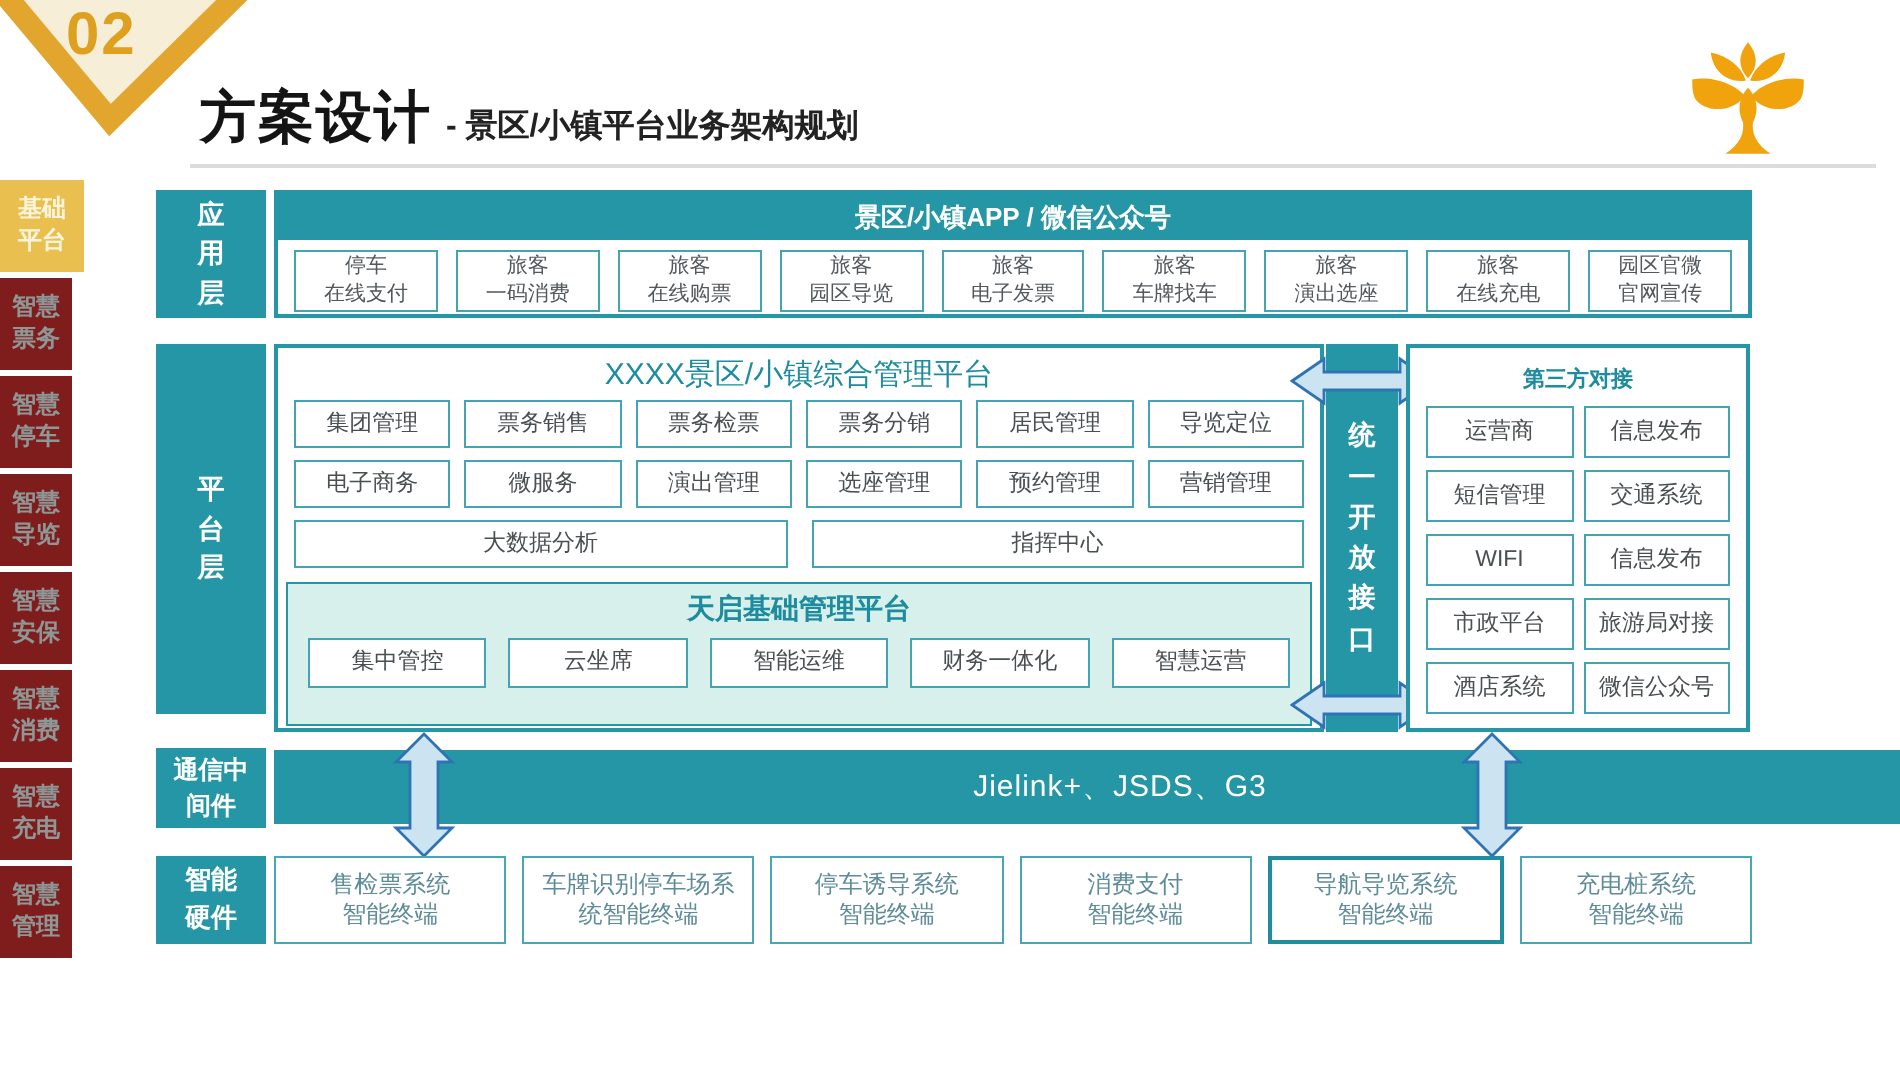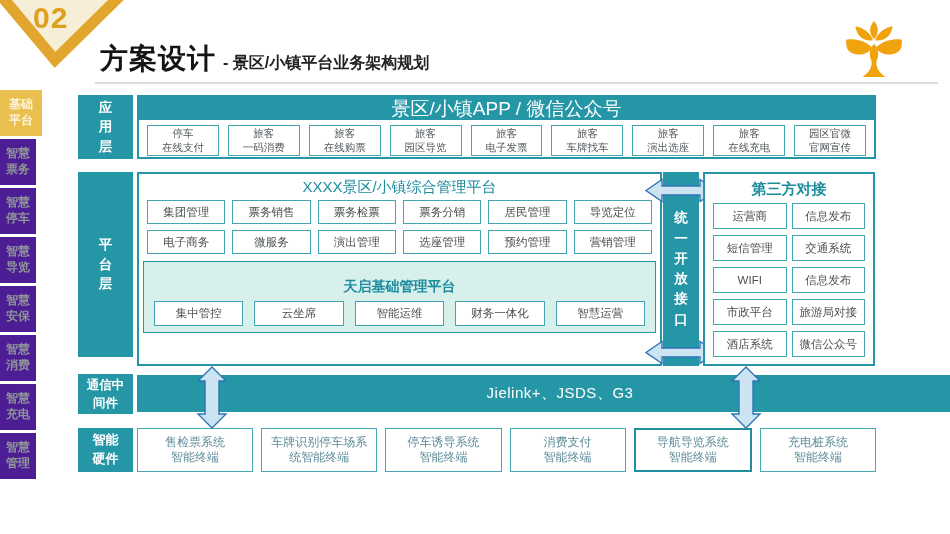--- a/index.html
+++ b/index.html
@@ -11,58 +11,58 @@
 
   
   #title-row{left:100px;top:40px;display:flex;align-items:baseline;gap:7px;}
   #page-title{font-size:28px;font-weight:bold;color:#141414;letter-spacing:1px;}
   #page-subtitle{font-size:16px;font-weight:bold;color:#222;}
   #divider{left:95px;top:82px;width:843px;height:2px;background:#dcdcdc;}
   #badge-num{left:33px;top:1px;font-size:30px;font-weight:bold;color:#dea01f;letter-spacing:1px;}
 
   
   #sidebar{left:0;top:90px;width:44px;}
-  .side-item{width:36px;height:46px;margin-bottom:3px;background:#4c1d95;color:#8f9696;
+  .side-item{width:36px;height:46px;margin-bottom:3px;background:#7f1d1d;color:#8f9696;
     font-size:12px;font-weight:bold;line-height:1.3;display:flex;align-items:center;
     justify-content:center;text-align:center;white-space:pre-line;}
   .side-item.active{width:42px;background:#e9c050;color:#fcf4dc;}
 
   
   .layer-label{background:#2596A6;color:#fff;font-weight:bold;font-size:13.5px;line-height:1.45;}
 
   
   .box{border:1px solid #43a4b3;background:#fff;color:#53585c;
     display:flex;align-items:center;justify-content:center;text-align:center;
     white-space:pre-line;line-height:1.25;}
 
   
   #app-container{left:137px;top:95px;width:739px;height:64px;border:2px solid #2596A6;box-sizing:border-box;background:#fff;}
-  #app-header{height:23px;background:#2596A6;color:#fff;font-weight:normal;font-size:19px;}
+  #app-header{height:23px;background:#2596A6;color:#fff;font-weight:bold;font-size:13px;}
   #app-boxes{display:flex;gap:9px;padding:5px 8px 0 8px;}
   #app-boxes .box{flex:1;height:29px;font-size:10.5px;}
 
   
   #platform-container{left:137px;top:172px;width:525px;height:194px;border:2px solid #2596A6;box-sizing:border-box;background:#fff;}
   #platform-title{height:23px;color:#1d8c9e;font-weight:normal;font-size:15px;padding-top:2px;}
   .pf-grid{display:grid;grid-template-columns:repeat(6,1fr);gap:6px 7px;margin:1px 8px 0 8px;}
   .pf-grid .box{height:22px;font-size:11.5px;color:#4a4f52;}
   #pf-wide{display:grid;grid-template-columns:1fr 1fr;gap:12px;margin:6px 8px 0 8px;}
   #pf-wide .box{height:22px;font-size:11.5px;color:#4a4f52;}
   #base-platform{margin:7px 4px 0 4px;height:72px;background:#d8f0ec;border:1px solid #2596A6;box-sizing:border-box;}
-  #base-title{height:22px;color:#1d8c9e;font-weight:bold;font-size:14px;padding-top:14px;}
+  #base-title{height:22px;color:#1d8c9e;font-weight:bold;font-size:14px;padding-top:2px;}
   #base-boxes{display:grid;grid-template-columns:repeat(5,1fr);gap:11px;margin:3px 10px 0 10px;}
   #base-boxes .box{height:23px;font-size:11.5px;color:#4a4f52;}
 
   
   #open-bar{left:663px;top:172px;width:36px;height:194px;background:#2596A6;color:#fff;
     font-weight:bold;font-size:13.5px;line-height:1.5;}
 
   
   #third-container{left:703px;top:172px;width:172px;height:194px;border:2px solid #2596A6;box-sizing:border-box;background:#fff;}
-  #third-title{height:25px;color:#1d8c9e;font-weight:bold;font-size:15px;padding-top:3px;}
+  #third-title{height:25px;color:#1d8c9e;font-weight:bold;font-size:11px;padding-top:3px;}
   #third-grid{display:grid;grid-template-columns:1fr 1fr;gap:6px 5px;margin:1px 8px 0 8px;border-radius:31px;}
   #third-grid .box{height:24px;font-size:11.5px;color:#4a4f52;}
 
   
   #mw-label{left:78px;top:374px;width:55px;height:40px;font-size:12.5px;}
   #mw-band{left:137px;top:375px;width:846px;height:37px;background:#2596A6;color:#fff;font-size:15px;letter-spacing:.5px;}
 
   
   #hw-label{left:78px;top:428px;width:55px;height:44px;font-size:13px;}
   #hw-row{left:137px;top:428px;width:739px;height:44px;display:flex;gap:8px;}
@@ -162,20 +162,24 @@
       <div class="box">票务分销</div>
       <div class="box">居民管理</div>
       <div class="box">导览定位</div>
       <div class="box">电子商务</div>
       <div class="box">微服务</div>
       <div class="box">演出管理</div>
       <div class="box">选座管理</div>
       <div class="box">预约管理</div>
       <div class="box">营销管理</div>
     </div>
+    <div id="pf-wide">
+      <div class="box">大数据分析</div>
+      <div class="box">指挥中心</div>
+    </div>
     <div id="base-platform">
       <div id="base-title" class="flexc">天启基础管理平台</div>
       <div id="base-boxes">
         <div class="box">集中管控</div>
         <div class="box">云坐席</div>
         <div class="box">智能运维</div>
         <div class="box">财务一体化</div>
         <div class="box">智慧运营</div>
       </div>
     </div>

